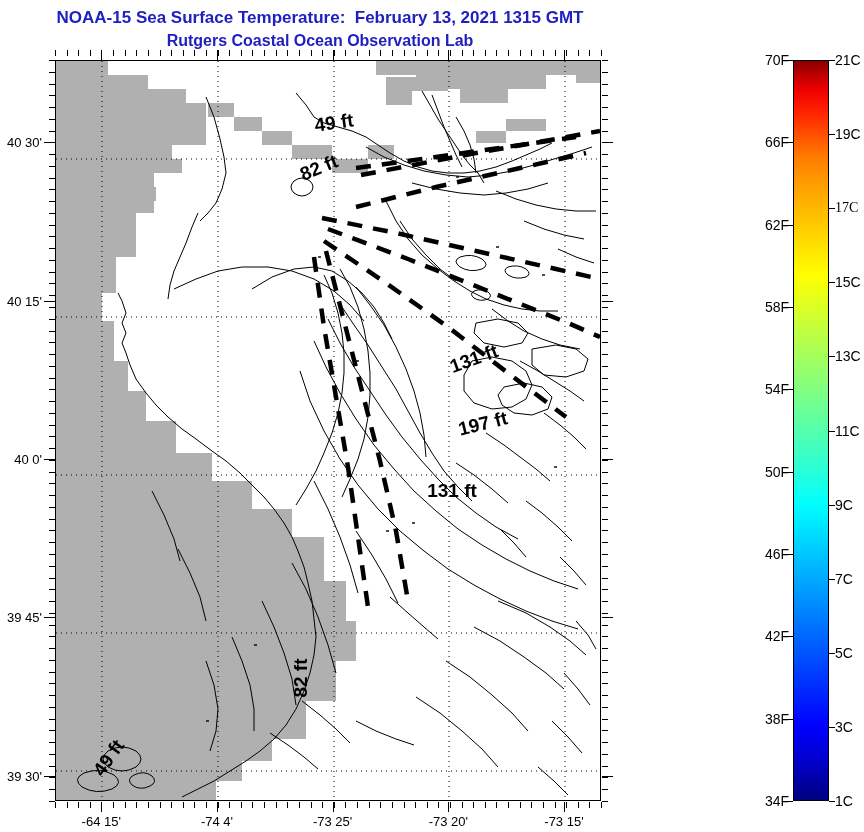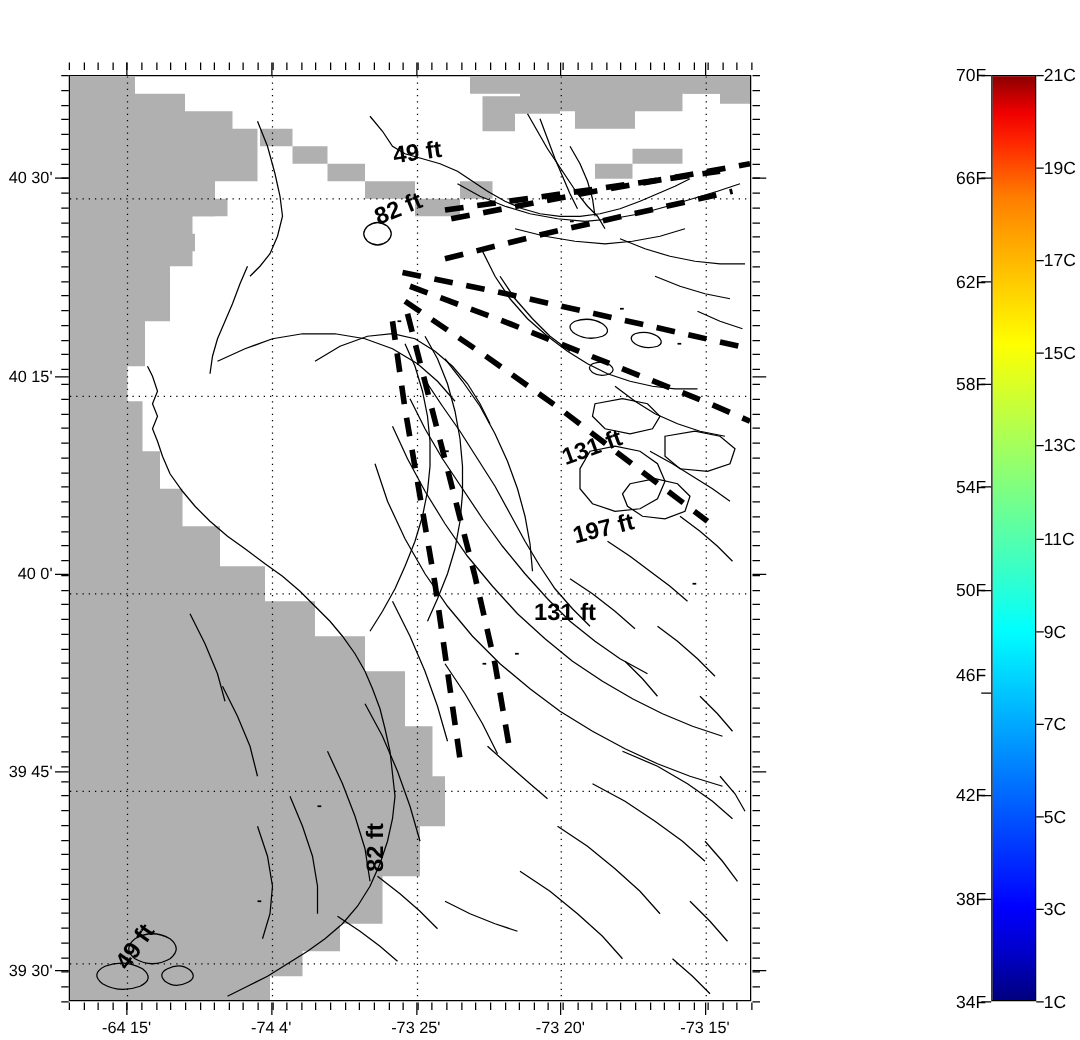--- a/index.html
+++ b/index.html
@@ -120,20 +120,24 @@
     color: #000;
     white-space: nowrap;
     font-family: "Liberation Sans", sans-serif;
   }
 </style>
 </head>
 <body>
 
 <div id="root">
 
+  <div class="title-block">
+    <div class="title-line">NOAA-15 Sea Surface Temperature:  February 13, 2021 1315 GMT</div>
+    <div class="title-line sub">Rutgers Coastal Ocean Observation Lab</div>
+  </div>
 
   <div id="map-frame">
     <svg id="map-canvas" viewBox="0 0 544 739" preserveAspectRatio="none">
       <defs>
         <clipPath id="clipmap">
             <rect x="0" y="0" width="544" height="739"></rect>
           </clipPath>
       </defs>
       <g clip-path="url(#clipmap)">
 
@@ -612,35 +616,35 @@
         <div class="cb-lab left" style="top: 82.3333px;">66F</div>
         <div class="cb-tick-left" style="top: 164.667px;"></div>
         <div class="cb-lab left" style="top: 164.667px;">62F</div>
         <div class="cb-tick-left" style="top: 247px;"></div>
         <div class="cb-lab left" style="top: 247px;">58F</div>
         <div class="cb-tick-left" style="top: 329.333px;"></div>
         <div class="cb-lab left" style="top: 329.333px;">54F</div>
         <div class="cb-tick-left" style="top: 411.667px;"></div>
         <div class="cb-lab left" style="top: 411.667px; margin-left: 34px;">50F</div>
         <div class="cb-tick-left" style="top: 494px;"></div>
-        <div class="cb-lab left" style="top: 480px; text-align: right;">46F</div>
+        <div class="cb-lab left" style="top: 494px; text-align: right;">46F</div>
         <div class="cb-tick-left" style="top: 576.333px;"></div>
         <div class="cb-lab left" style="top: 576.333px;">42F</div>
         <div class="cb-tick-left" style="top: 658.667px;"></div>
         <div class="cb-lab left" style="top: 658.667px;">38F</div>
         <div class="cb-tick-left" style="top: 741px;"></div>
         <div class="cb-lab left" style="top: 741px;">34F</div>
       </div>
     <div id="cb-right-labels">
         <div class="cb-tick-right" style="top: 0px;"></div>
         <div class="cb-lab right" style="top: 0px;">21C</div>
         <div class="cb-tick-right" style="top: 74.1px;"></div>
         <div class="cb-lab right" style="top: 74.1px;">19C</div>
         <div class="cb-tick-right" style="top: 148.2px;"></div>
-        <div class="cb-lab right" style="top: 148.2px;">17C</div>
+        <div class="cb-lab right" style="top: 148.2px; font-family: Liberation Serif, serif;">17C</div>
         <div class="cb-tick-right" style="top: 222.3px;"></div>
         <div class="cb-lab right" style="top: 222.3px;">15C</div>
         <div class="cb-tick-right" style="top: 296.4px;"></div>
         <div class="cb-lab right" style="top: 296.4px;">13C</div>
         <div class="cb-tick-right" style="top: 370.5px;"></div>
         <div class="cb-lab right" style="top: 370.5px;">11C</div>
         <div class="cb-tick-right" style="top: 444.6px;"></div>
         <div class="cb-lab right" style="top: 444.6px;">9C</div>
         <div class="cb-tick-right" style="top: 518.7px;"></div>
         <div class="cb-lab right" style="top: 518.7px;">7C</div>

